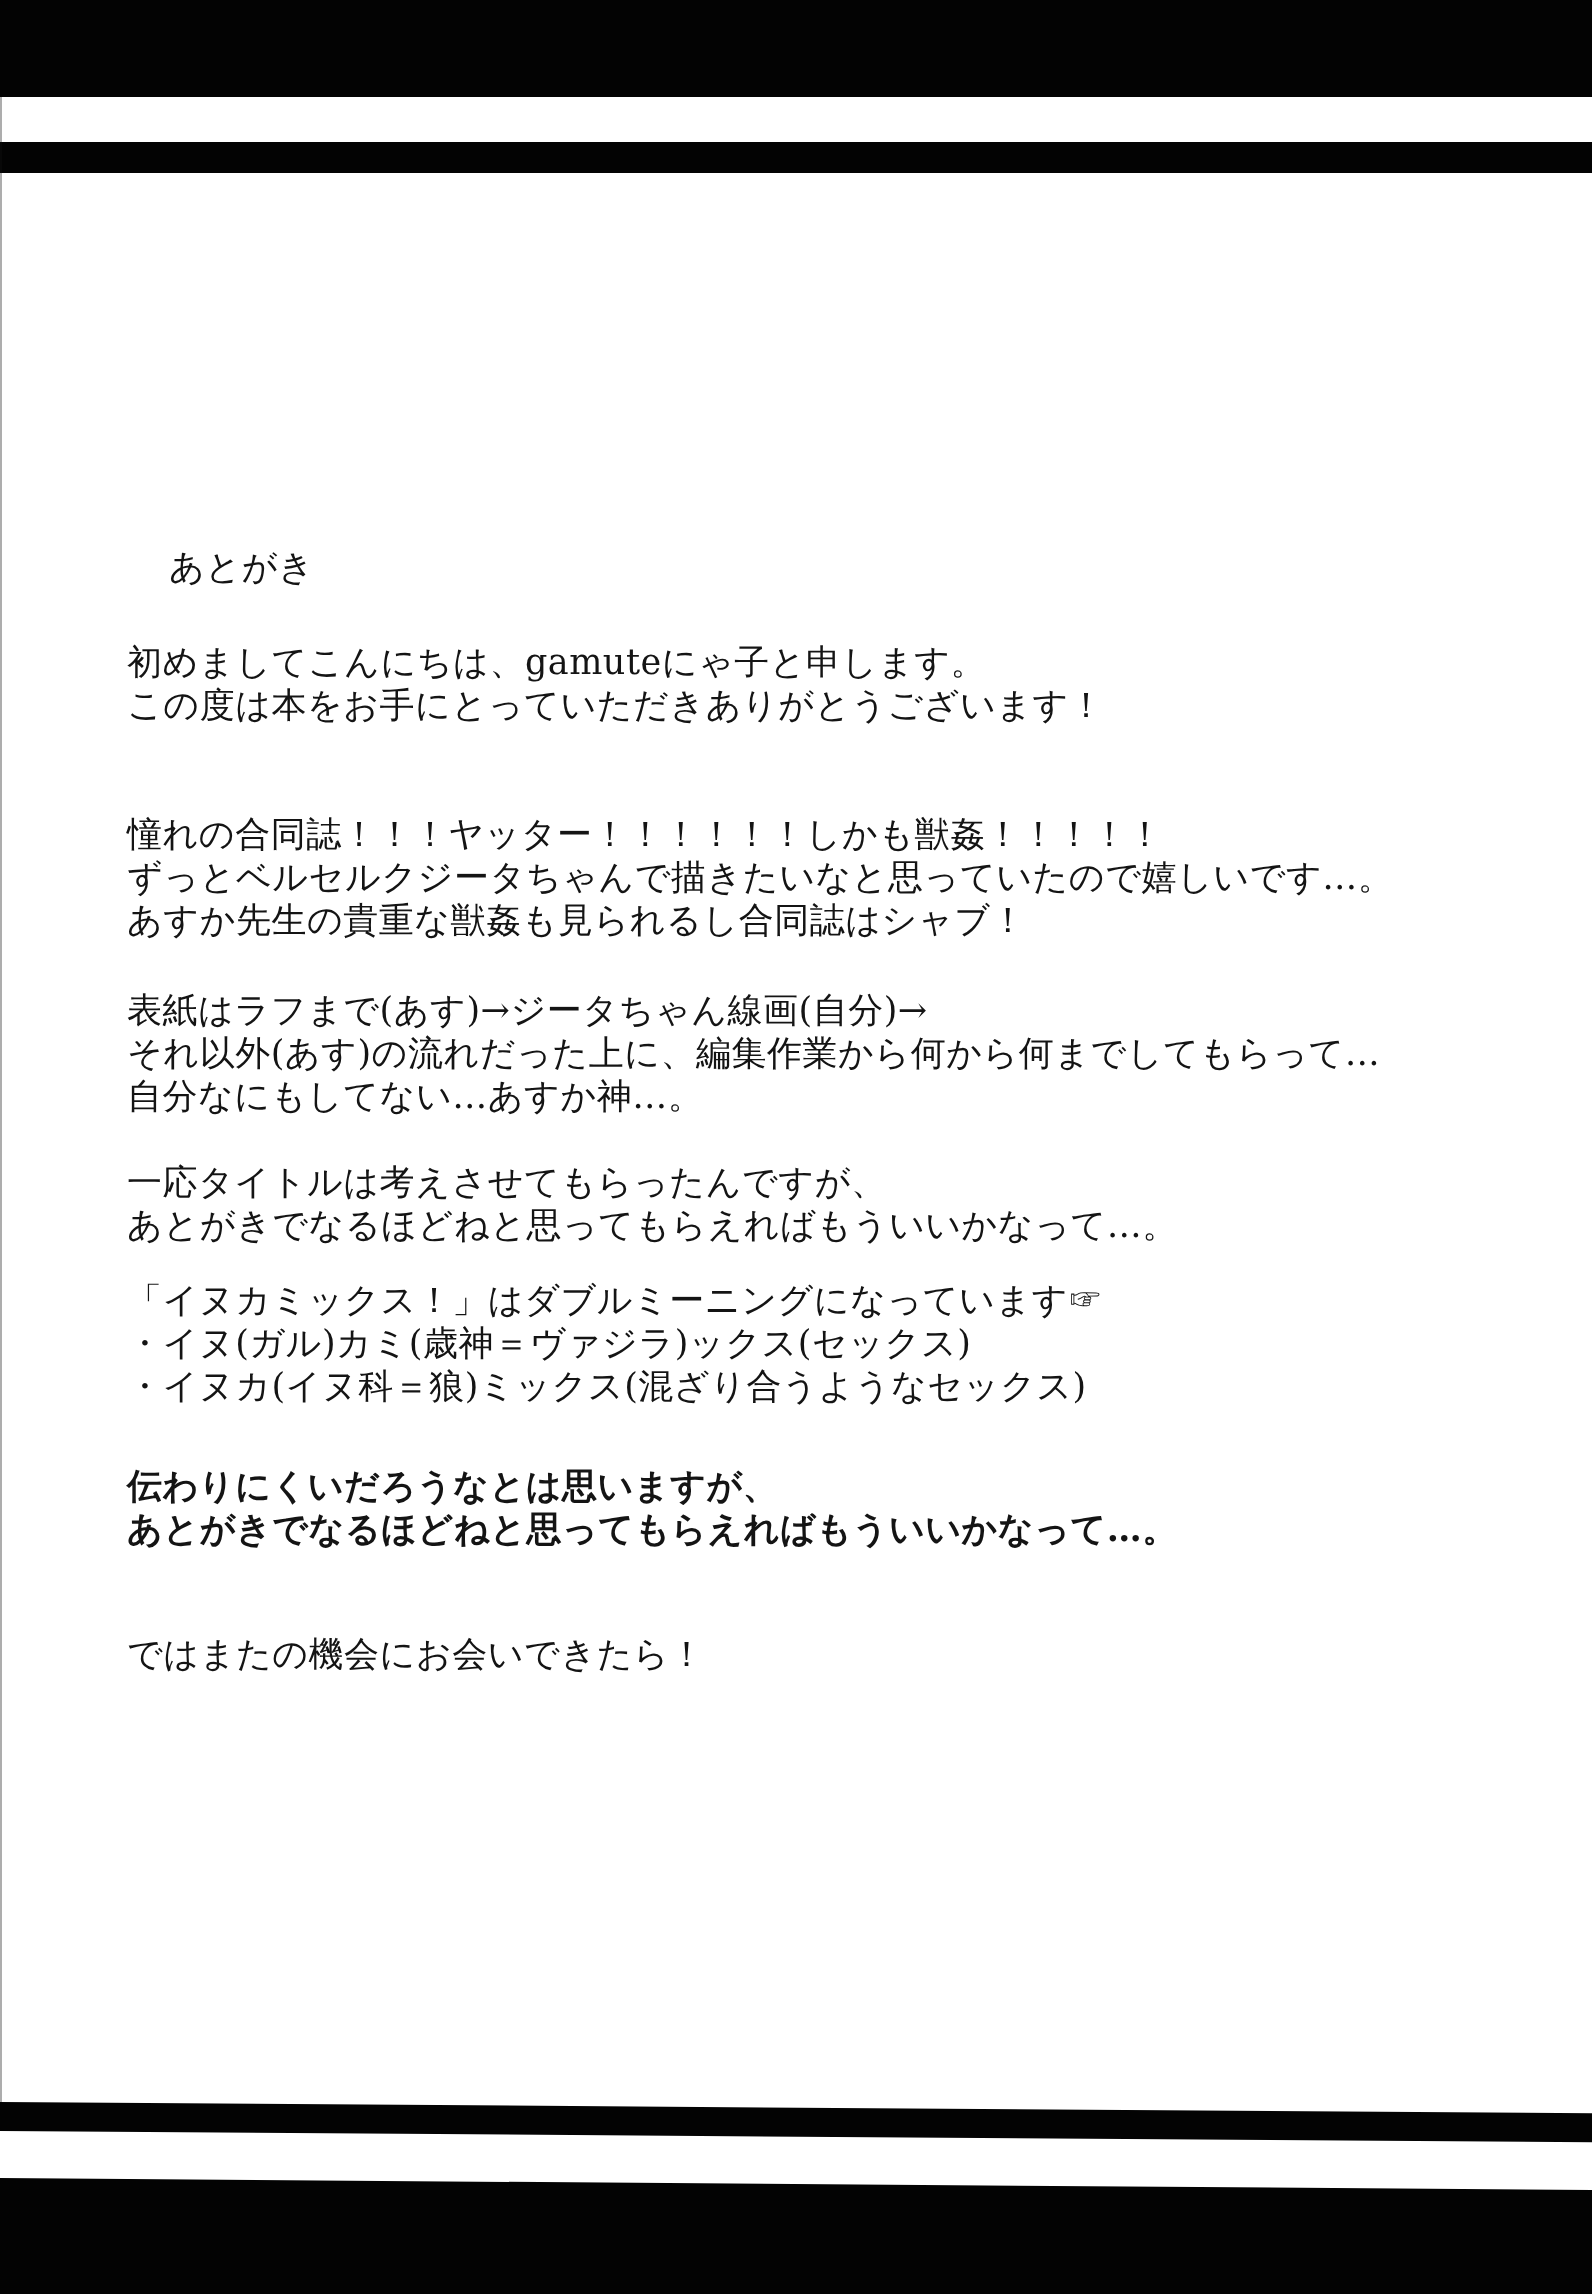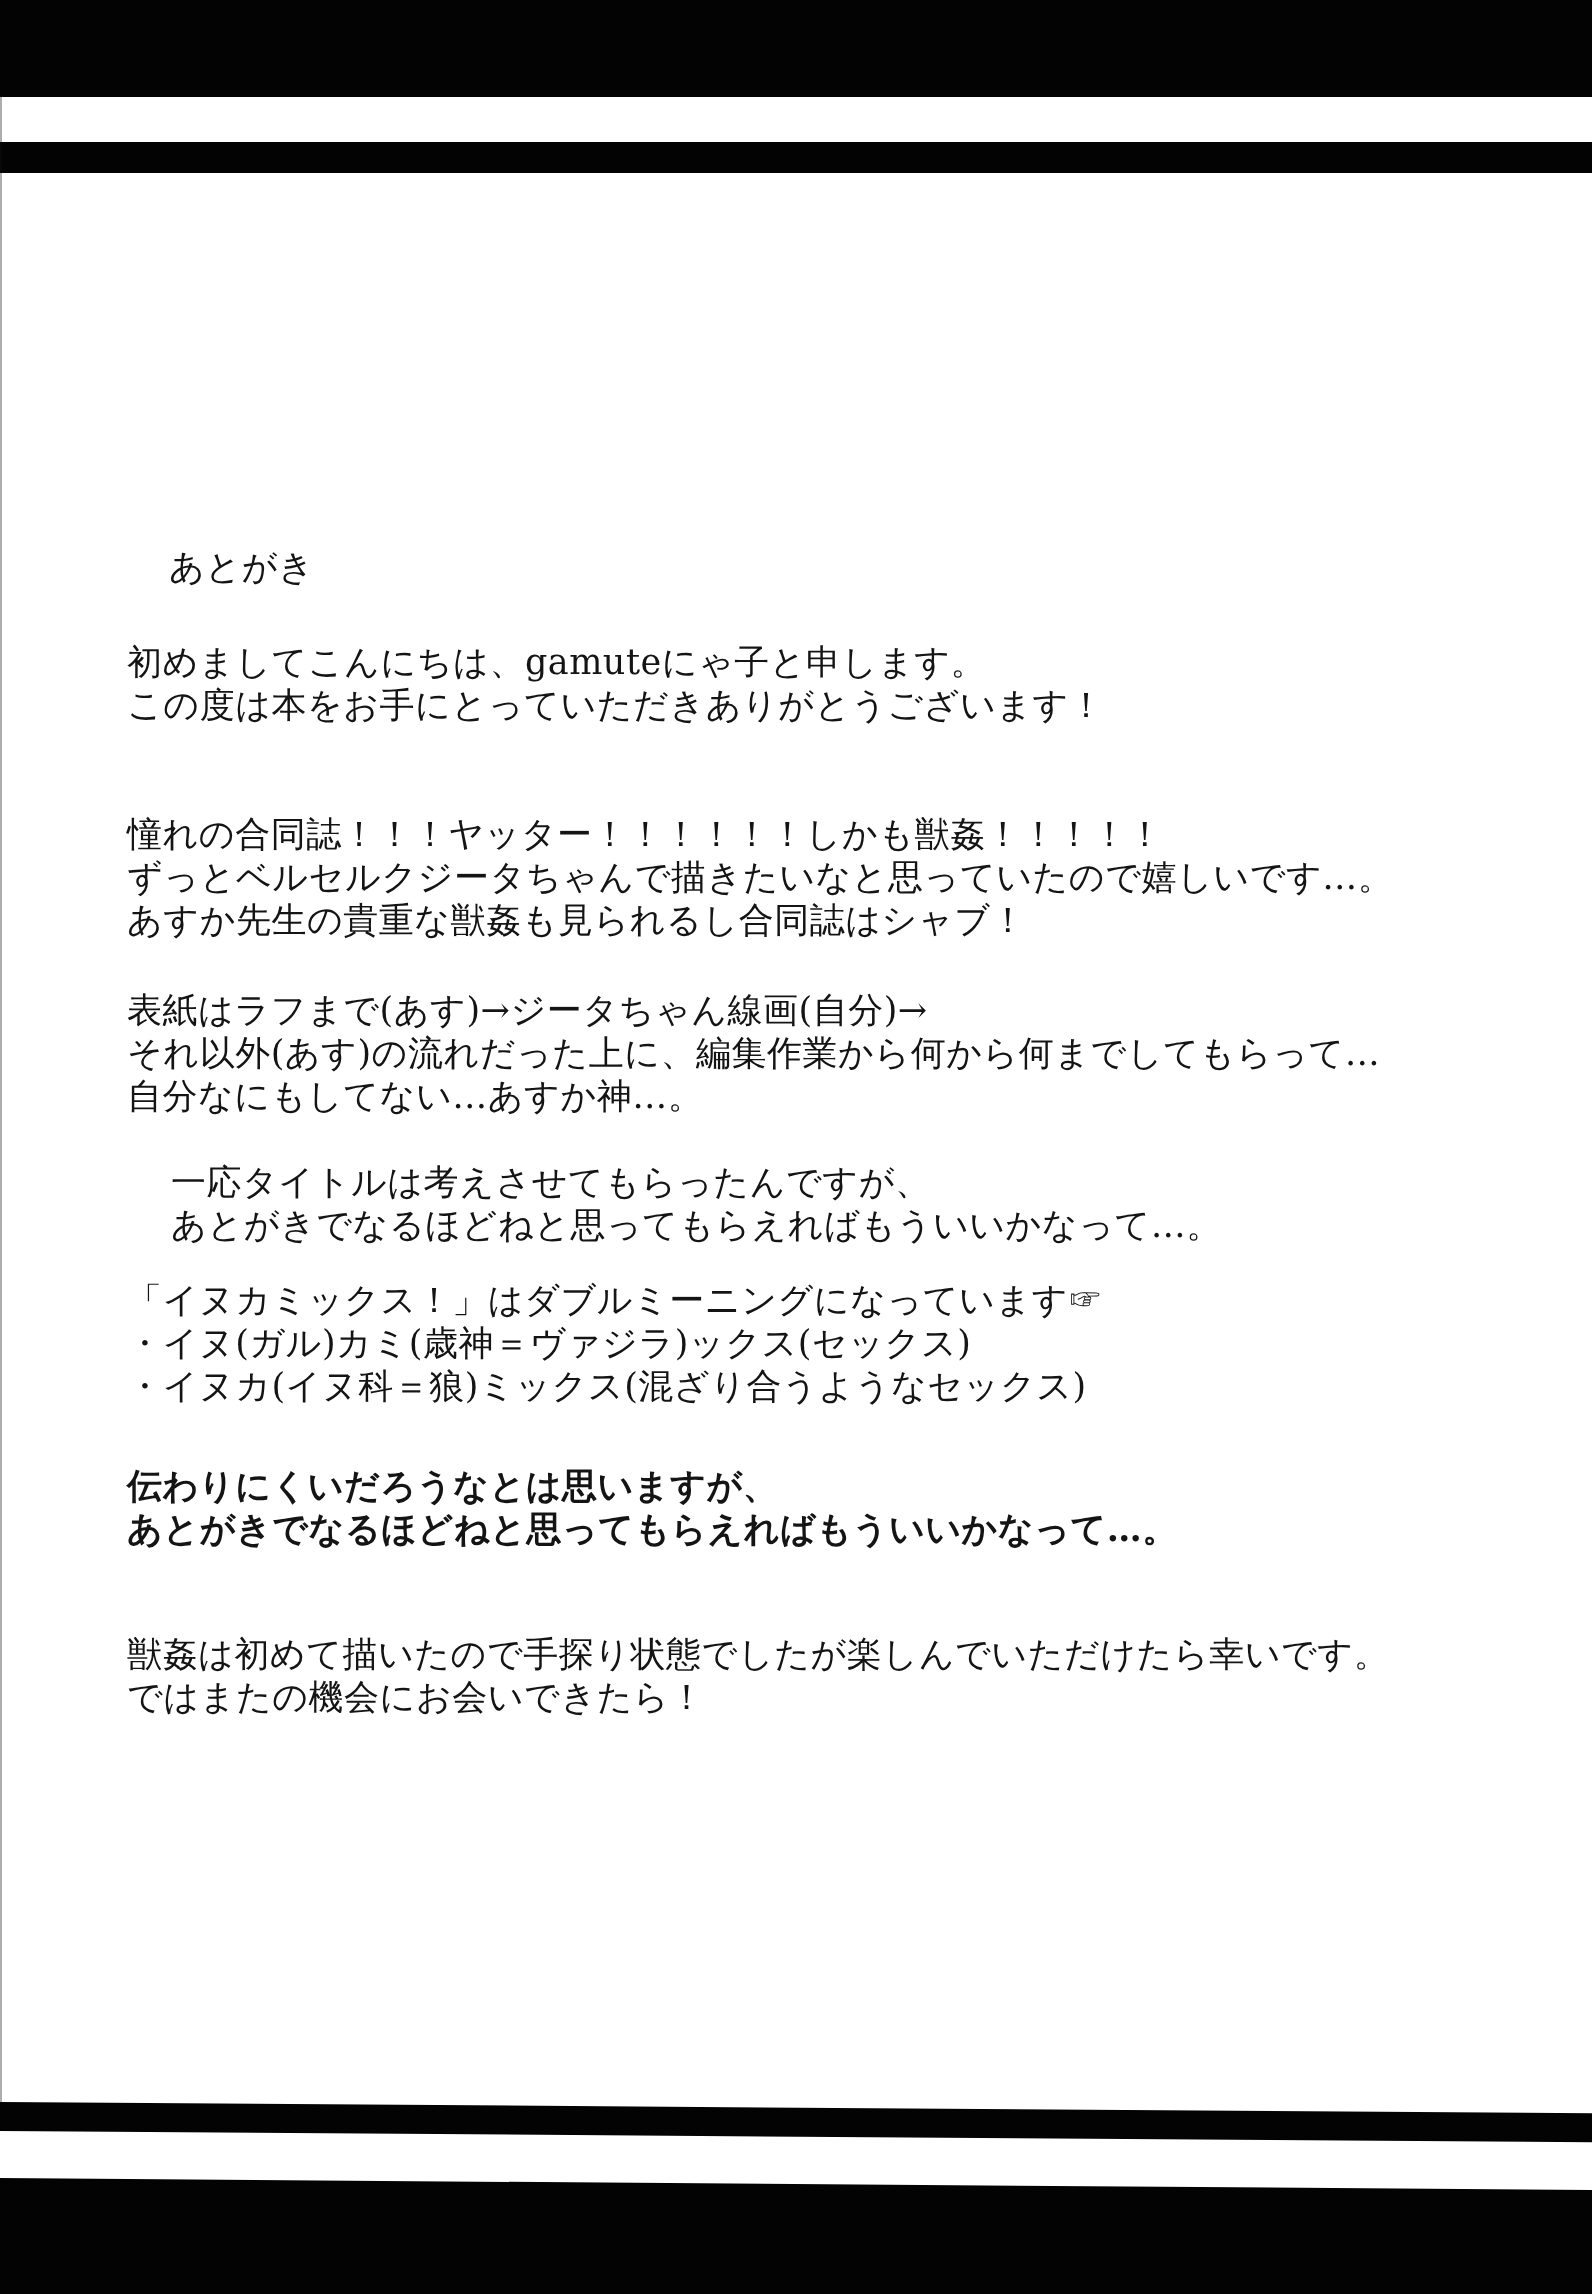--- a/index.html
+++ b/index.html
@@ -34,21 +34,21 @@
     left: 127px;
     font-size: 35px;
     line-height: 43px;
     letter-spacing: 0.5px;
     white-space: nowrap;
   }
   .heading { top: 546px; margin-left: 42px; }
   .p1 { top: 641px; }
   .p2 { top: 813px; }
   .p3 { top: 989px; }
-  .p4 { top: 1161px; margin-left: 44px; }
+  .p4 { top: 1161px; }
   .p5 { top: 1279px; }
   .p6 { top: 1464px; font-weight: bold; }
   .p7 { top: 1633px; }
 </style>
 </head>
 <body>
 
 <div class="page">
 
   <div class="bar bar-top-main"></div>
@@ -84,21 +84,20 @@
     <div>・イヌ(ガル)カミ(歳神＝ヴァジラ)ックス(セックス)</div>
     <div>・イヌカ(イヌ科＝狼)ミックス(混ざり合うようなセックス)</div>
   </div>
 
   <div class="tblock p6">
     <div>伝わりにくいだろうなとは思いますが、</div>
     <div>あとがきでなるほどねと思ってもらえればもういいかなって…。</div>
   </div>
 
   <div class="tblock p7">
-    <div>獣姦は初めて描いたので手探り状態でしたが楽しんでいただけたら幸いです。</div>
     <div>ではまたの機会にお会いできたら！</div>
   </div>
 
   <div class="bar-bottom-thin"></div>
   <div class="bar-bottom-main"></div>
 
 </div>
 
 
 </body></html>

